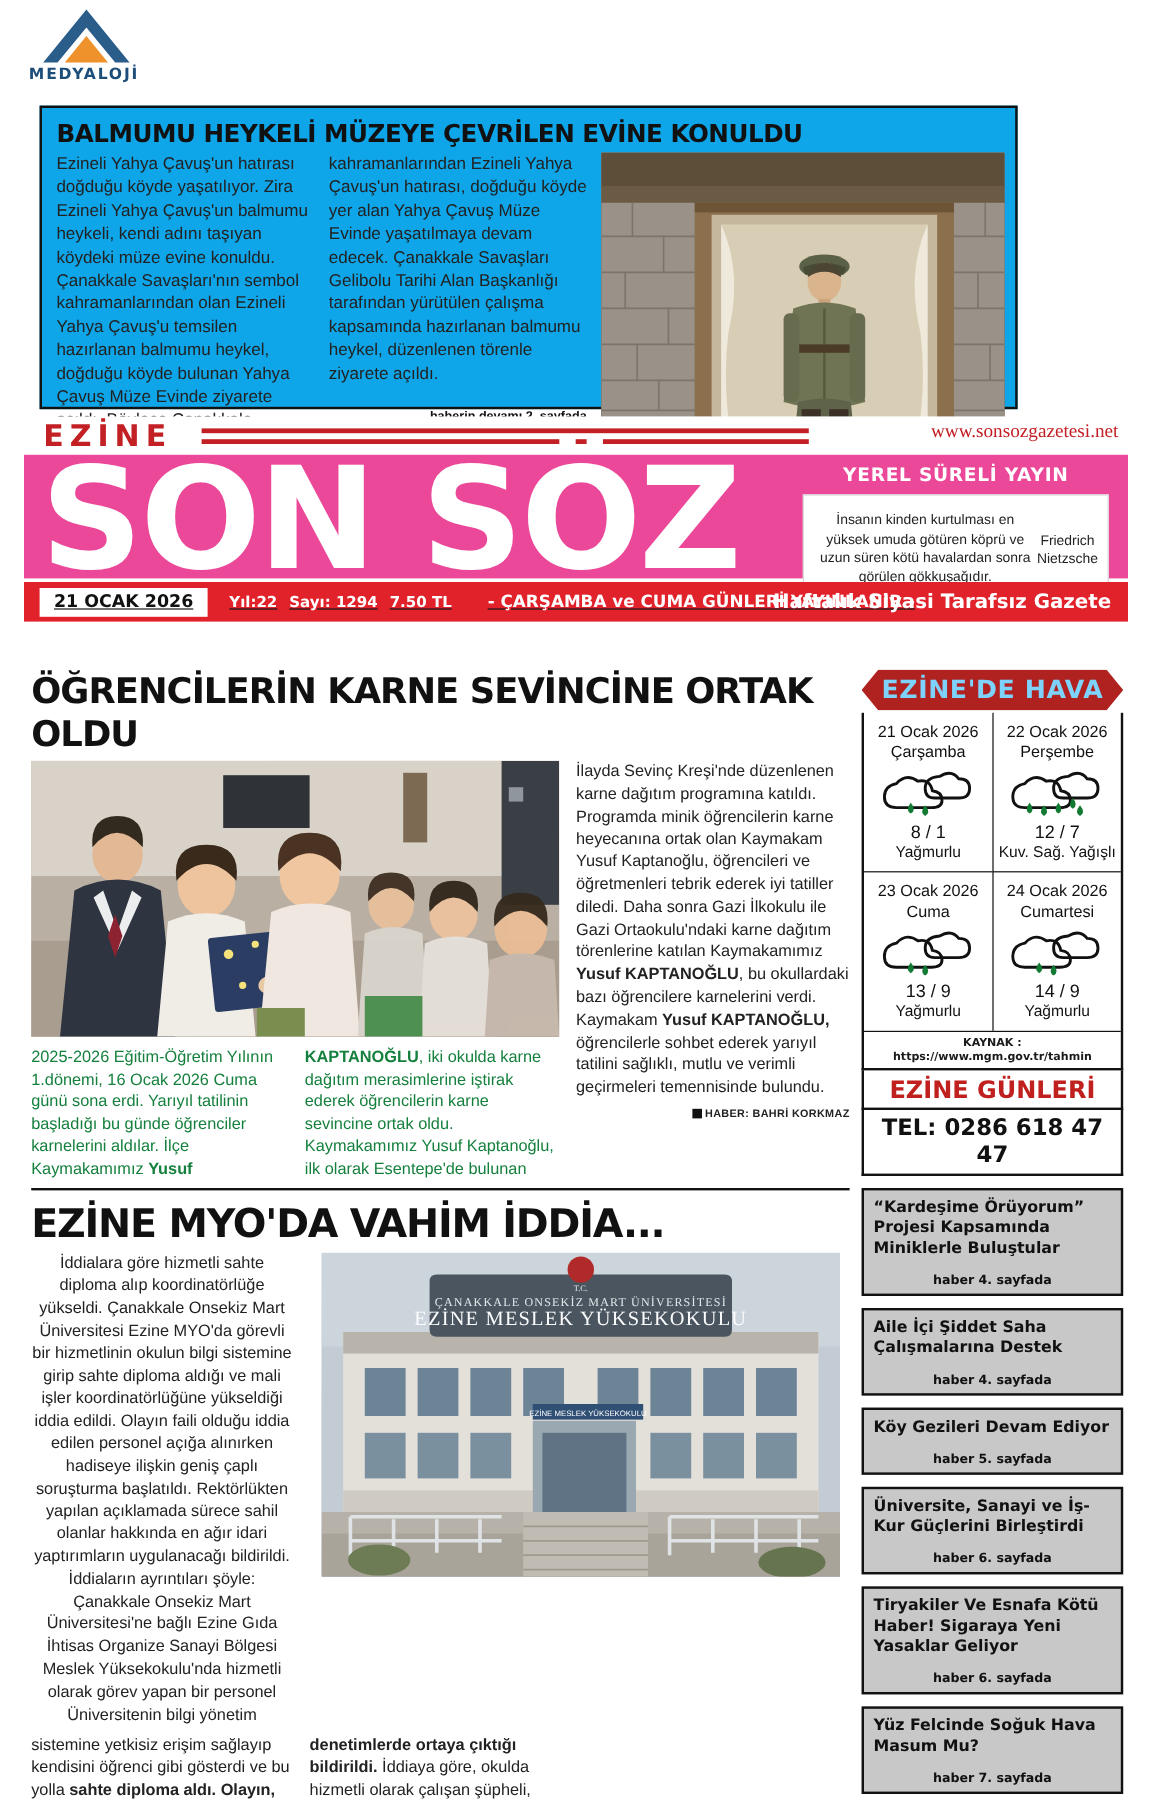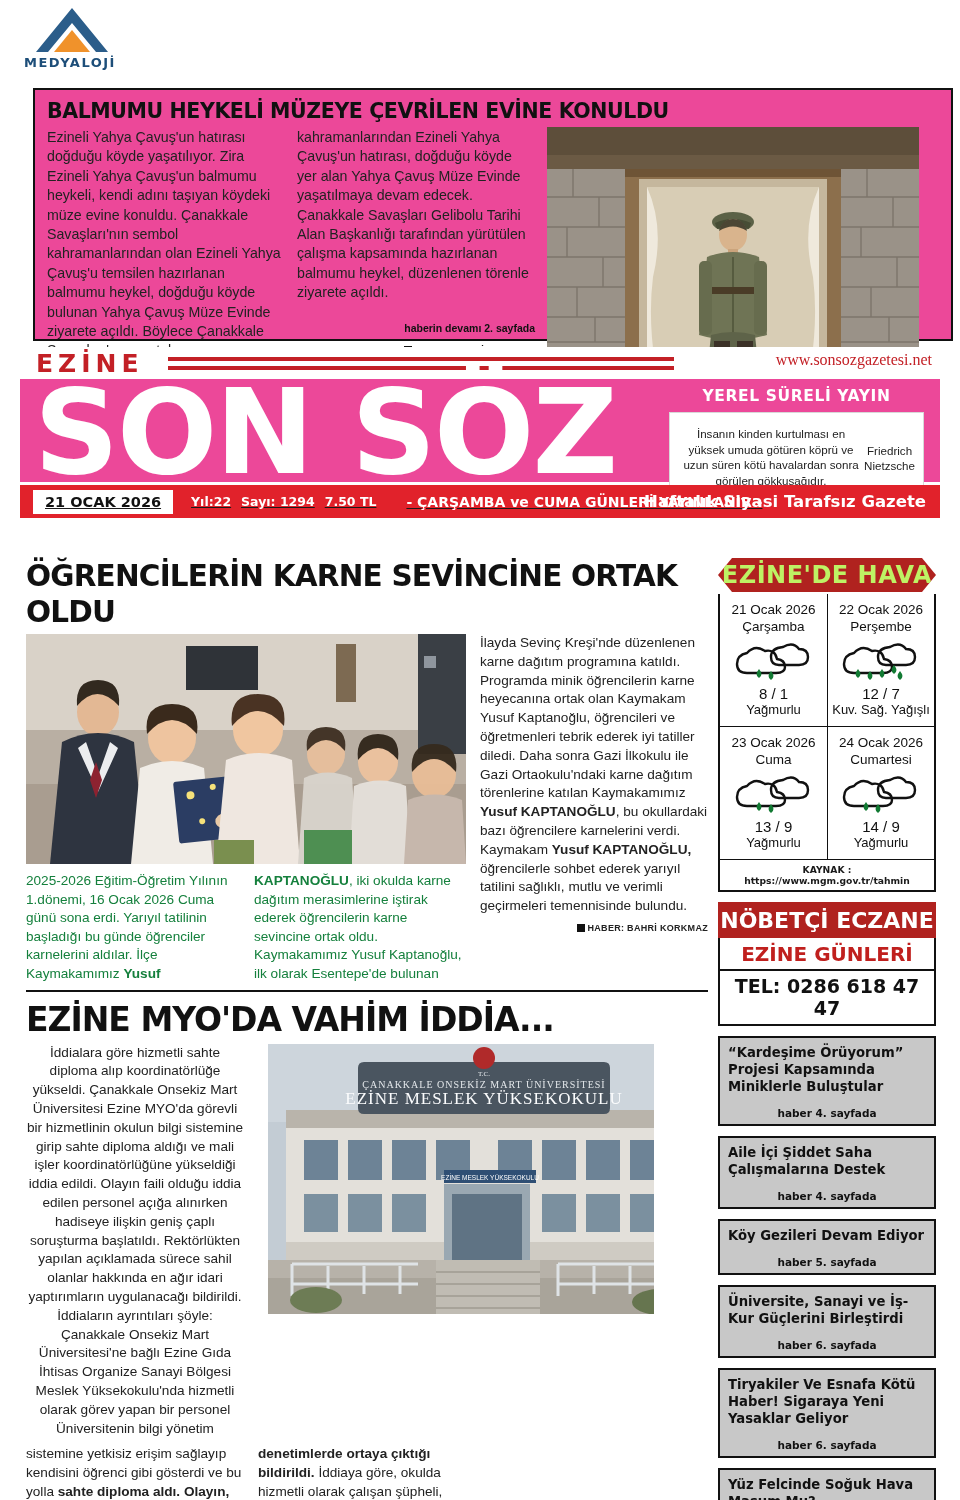--- a/index.html
+++ b/index.html
@@ -16,22 +16,22 @@
   .logo-zone { position:absolute; left:14px; top:6px; width:120px; height:72px; }
   .logo-mark { width: 88px; height: 48px; margin-left: 14px; position: relative; }
   .logo-text {
     font-family: "DejaVu Sans", sans-serif;
     font-size: 13px; letter-spacing: 1.5px; font-weight: 700;
     color:#1d4e79; margin-top:1px; text-align:center; width:112px;
   }
 
   
   .topbox {
-    position:absolute; left:33px; top:88px; width:920px; height:253px;
-    border: 2px solid #111; background:#ec4899;
+    position:absolute; left:33px; top:88px; width:815px; height:253px;
+    border: 2px solid #111; background:#0ea5e9;
   }
   .topbox-head {
     font-family:"DejaVu Sans", sans-serif;
     font-weight:700; font-size:20.5px; letter-spacing:-0.4px;
     padding: 9px 0 5px 12px; color:#111;
   }
   .topbox-body { display:flex; padding: 0 10px 8px 12px; gap: 12px; }
   .tb-col { width: 238px; font-size:14.2px; line-height:19.4px; color:#222; }
   .tb-col p { margin:0; }
   .tb-foot { text-align:right; margin-top:16px; }
@@ -108,34 +108,34 @@
   .rule { border-top:2px solid #111; margin-top:6px; }
 
   
   .headline2 {
     font-family:"DejaVu Sans", sans-serif; font-weight:700;
     font-size:33px; letter-spacing:-1px; color:#111; margin-top:8px; line-height:40px;
   }
   .story2 { display:flex; gap:24px; margin-top:4px;text-align:center; }
   .s2-col { width:218px; font-size:13.6px; line-height:18.8px; color:#222; }
   .photo2 {
-    width:386px; height:270px;
+    width:432px; height:270px;
     background:linear-gradient(180deg,#c9d2db 0%,#aeb8c2 48%,#8f9aa4 100%);
     position:relative; overflow:hidden;
   }
   .s2-lower { display:flex; gap:14px; margin-top:7px; }
   .s2-low-col { width:218px; font-size:13.6px; line-height:18.8px; color:#222; }
   .bold { font-weight:700; }
 
   
   .sidebar { position:absolute; left:718px; top:558px; width:218px; }
   .banner-arrow {
-    position:relative; height:34px; background:#b0221f; color:#bef264;
+    position:relative; height:34px; background:#b0221f; color:#7dd3fc;
     display:flex; align-items:center; justify-content:center;
-    font-family:"DejaVu Sans", sans-serif; font-weight:700; font-size:24px; letter-spacing:0.5px;
+    font-family:"DejaVu Sans", sans-serif; font-weight:700; font-size:21px; letter-spacing:0.5px;
     clip-path: polygon(0 50%, 14px 0, calc(100% - 14px) 0, 100% 50%, calc(100% - 14px) 100%, 14px 100%);
   }
   .weather-box { border:2px solid #111; border-top:none; padding:0; margin-top:2px; }
   .weather-grid { display:grid; grid-template-columns:1fr 1fr; }
   .wcell { padding:7px 4px 8px; text-align:center; position:relative; }
   .wcell.bl { border-left:1px solid #111; }
   .wcell.bt { border-top:1px solid #111; }
   .wdate { font-size:13.5px; color:#111; line-height:17px; }
   .wday  { font-size:13.5px; color:#111; line-height:17px; }
   .wicon { height:46px; display:flex; align-items:center; justify-content:center; margin:2px 0 0; }
@@ -492,21 +492,20 @@
             </svg>
           </div>
           <div class="wtemp">14 / 9</div>
           <div class="wdesc">Yağmurlu</div>
         </div>
 
       </div>
       <div class="wsrc">KAYNAK : https://www.mgm.gov.tr/tahmin</div>
     </div>
 
-    <div class="pharm-head">NÖBETÇİ ECZANE</div>
     <div class="pharm-name">EZİNE GÜNLERİ</div>
     <div class="pharm-tel">TEL: 0286 618 47 47</div>
 
     <div class="teaser">
       <div class="tt">“Kardeşime Örüyorum” Projesi Kapsamında Miniklerle Buluştular</div>
       <div class="tp">haber 4. sayfada</div>
     </div>
     <div class="teaser">
       <div class="tt">Aile İçi Şiddet Saha Çalışmalarına Destek</div>
       <div class="tp">haber 4. sayfada</div>

